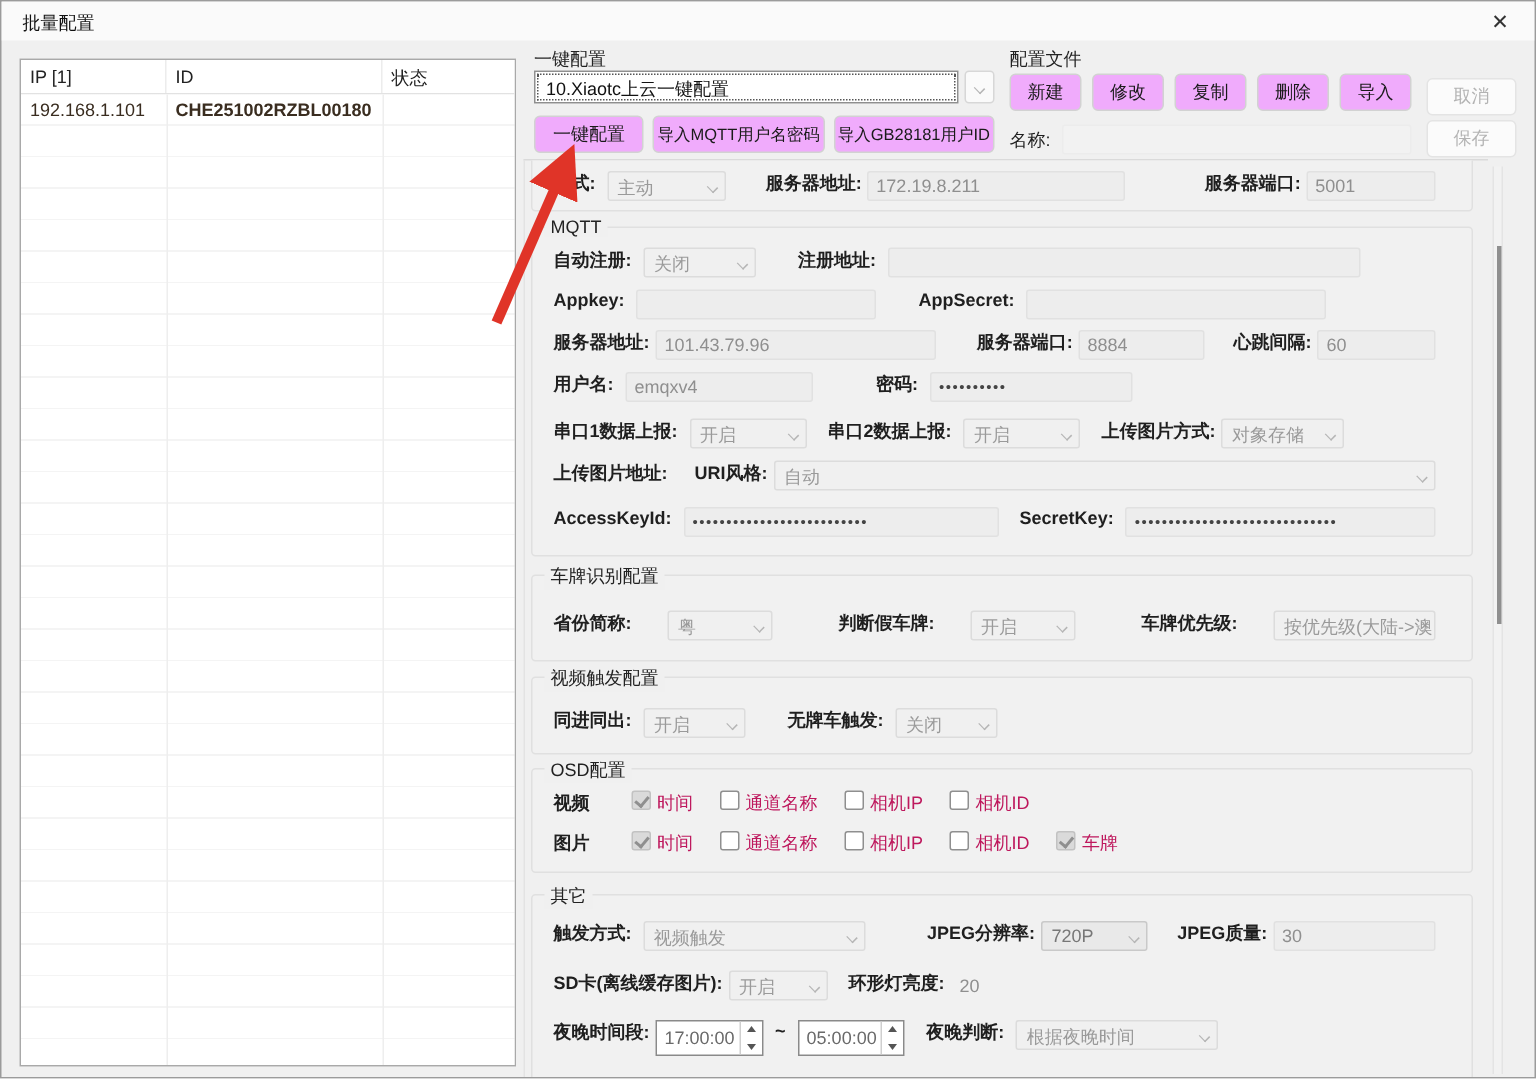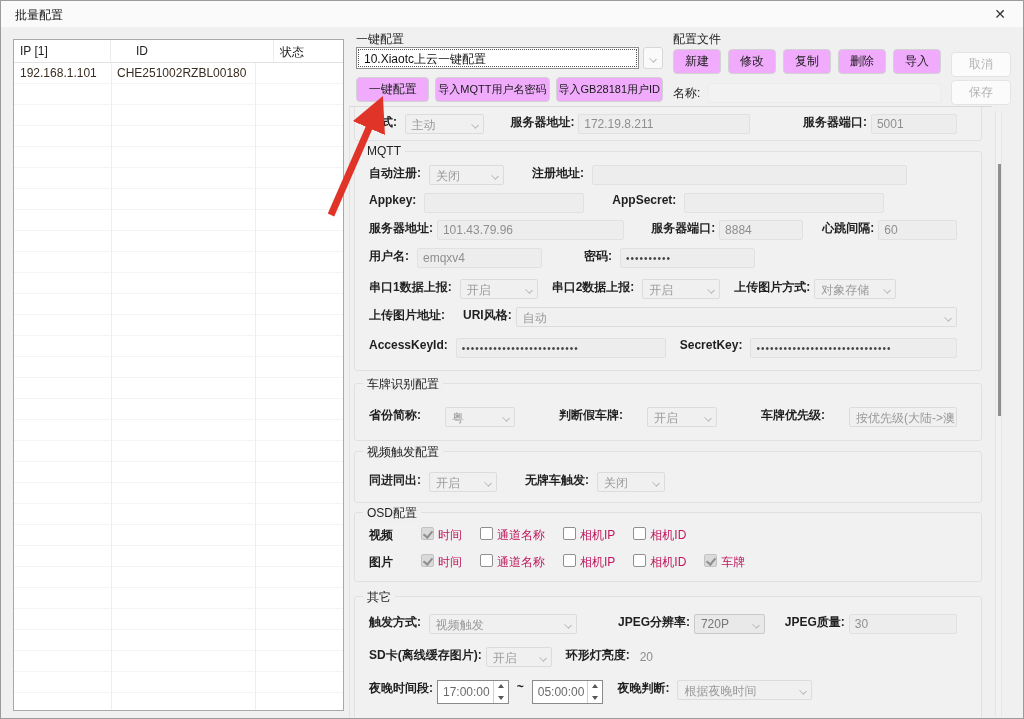--- a/index.html
+++ b/index.html
@@ -10,27 +10,27 @@
   
   .titlebar { position:absolute; left:0; top:0; width:100%; height:26px; background:#fafafa; }
   .title { position:absolute; left:14px; top:6px; font-size:12px; color:#111; }
   .closebtn { position:absolute; right:8px; top:2px; width:30px; height:22px; text-align:center;
               line-height:22px; font-size:14px; color:#333; cursor:default; }
   
   .devtable { position:absolute; left:12px; top:38px; width:331px; height:672px;
               background:#fff; border:1px solid #a9a9a9; }
   .thead { display:flex; height:23px; border-bottom:1px solid #e2e2e2; background:#fff; }
   .th { padding:4px 6px; font-size:12px; color:#222; border-right:1px solid #ececec; }
-  .th:nth-child(1){ width:97px; } .th:nth-child(2){ width:144px;margin-left:19px; } .th:nth-child(3){ flex:1; border-right:none; }
+  .th:nth-child(1){ width:97px; } .th:nth-child(2){ width:144px; } .th:nth-child(3){ flex:1; border-right:none; }
   .tbody { position:absolute; left:0; top:23px; right:0; bottom:0;
            background:repeating-linear-gradient(to bottom, #fff 0 20px, #f4f4f4 20px 21px); }
   .colline { position:absolute; top:0; bottom:0; width:1px; background:#eeeeee; }
   .trow { display:flex; height:21px; position:relative; }
   .td { padding:3px 6px; font-size:12px; color:#3a2d20; white-space:nowrap; overflow:hidden; }
-  .td:nth-child(1){ width:97px; } .td:nth-child(2){ width:144px; } .td:nth-child(3){ flex:1; }
+  .td:nth-child(1){ width:97px; } .td:nth-child(2){ width:144px;font-weight:bold; } .td:nth-child(3){ flex:1; }
   
   .grp { position:absolute; border:1px solid #e0e0e0; border-radius:3px; background:#f1f1f1; }
   .gt { position:absolute; top:-8px; left:8px; padding:0 4px; background:#f0f0f0; font-size:12px; color:#222; }
   
   .btn { display:inline-block; background:#f0abfc; border:1px solid #d2d2d2; border-radius:4px;
          font-size:12px; color:#1a1a1a; text-align:center; padding:3px 8px; white-space:nowrap; }
   .btn.dis { color:#b3b3b3; background:#fbfbfb; border-color:#e4e4e4; }
   
   .lbl { font-weight:700; color:#1f1f1f; font-size:12px; white-space:nowrap; }
   .fld { background:#ededed; border:1px solid #e1e1e1; border-radius:2px; color:#8f8f8f;

